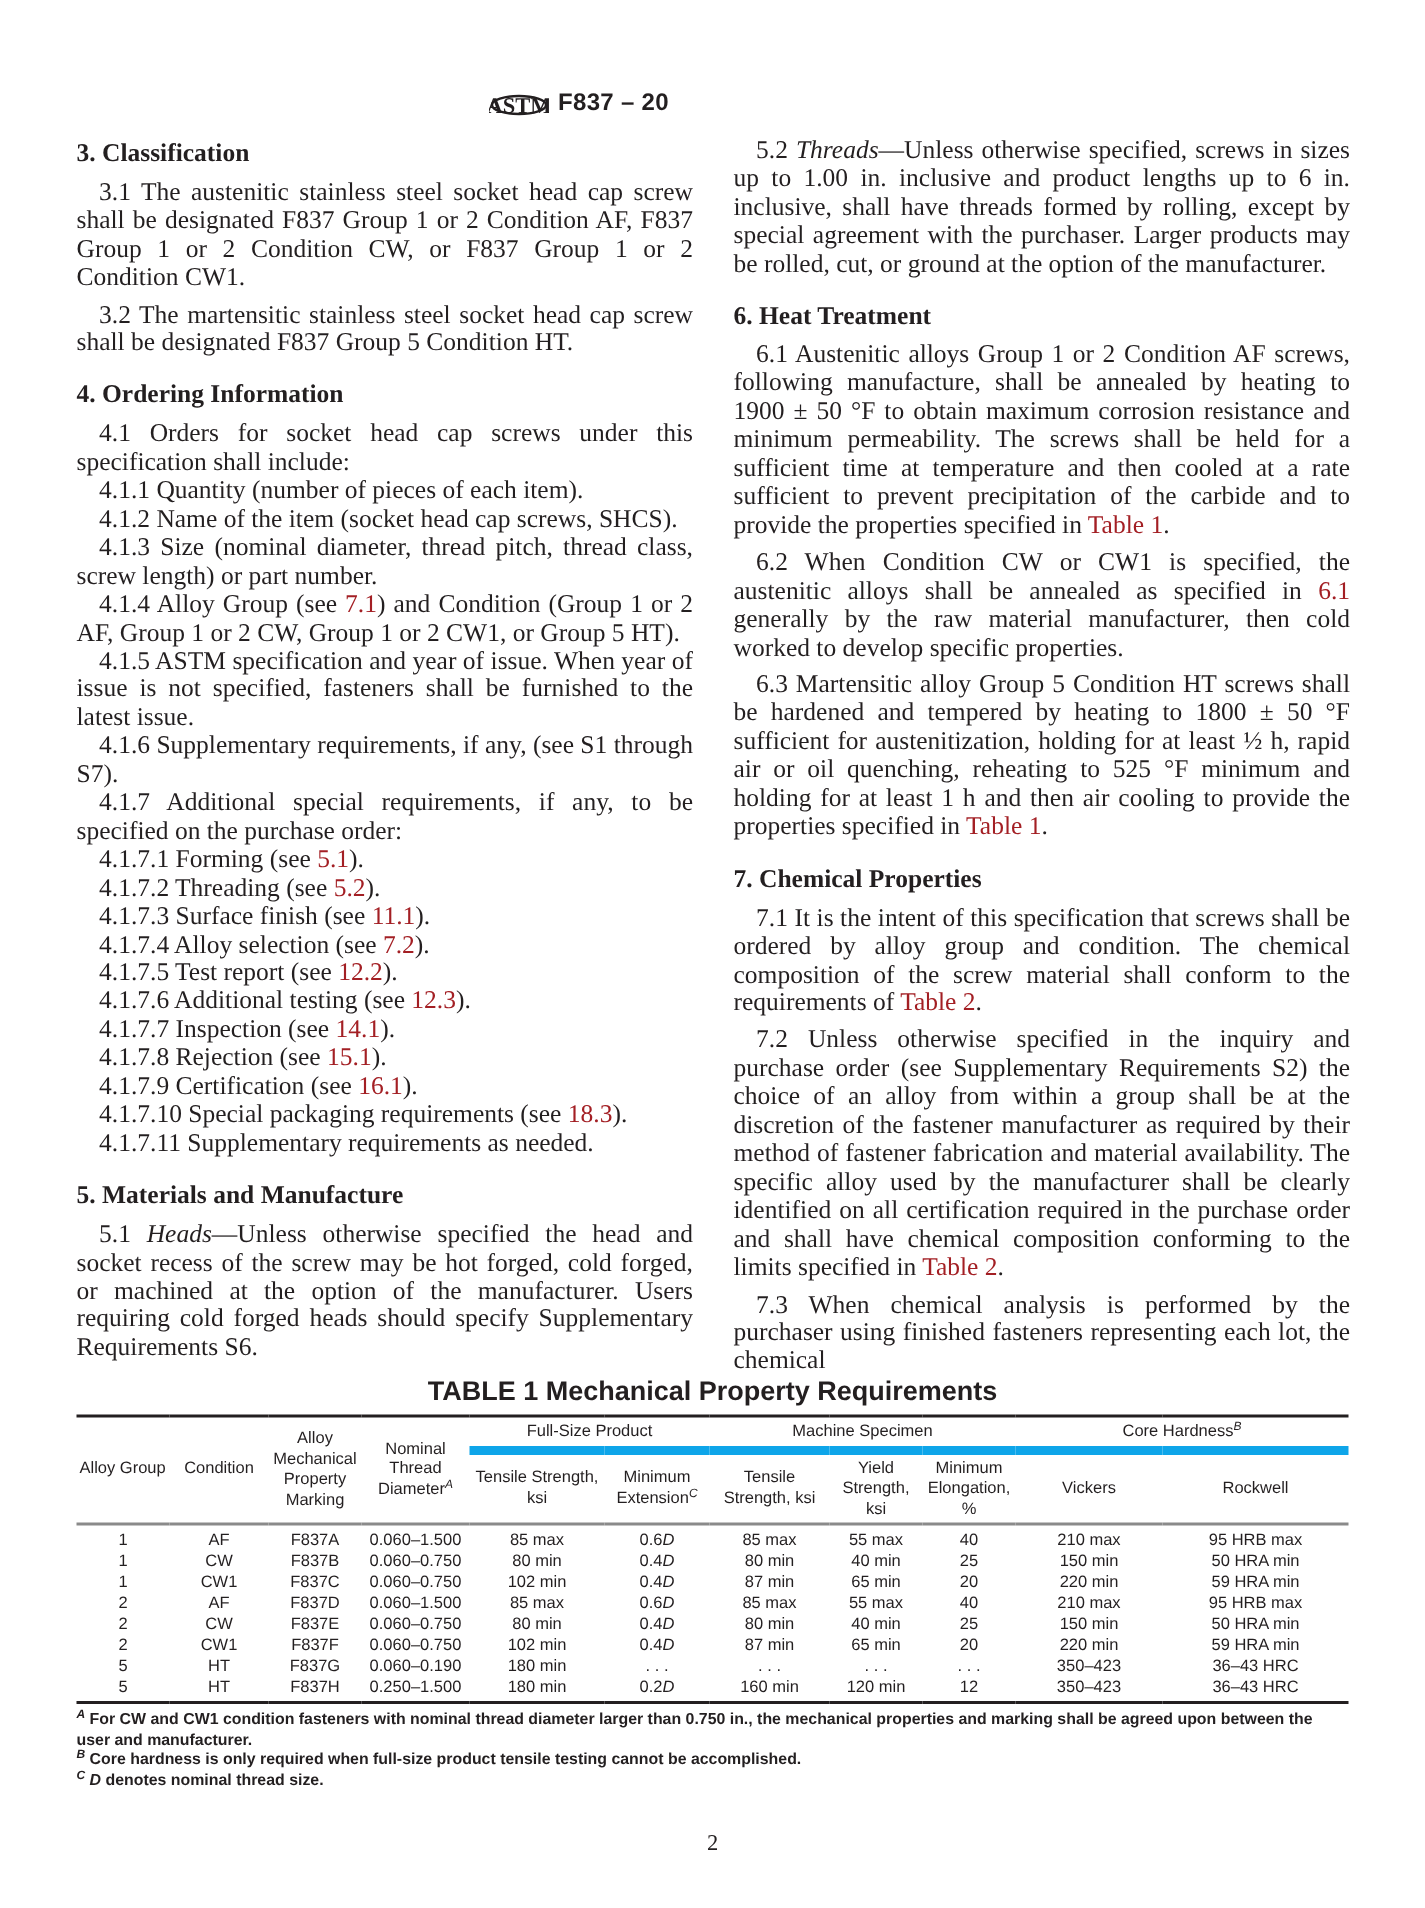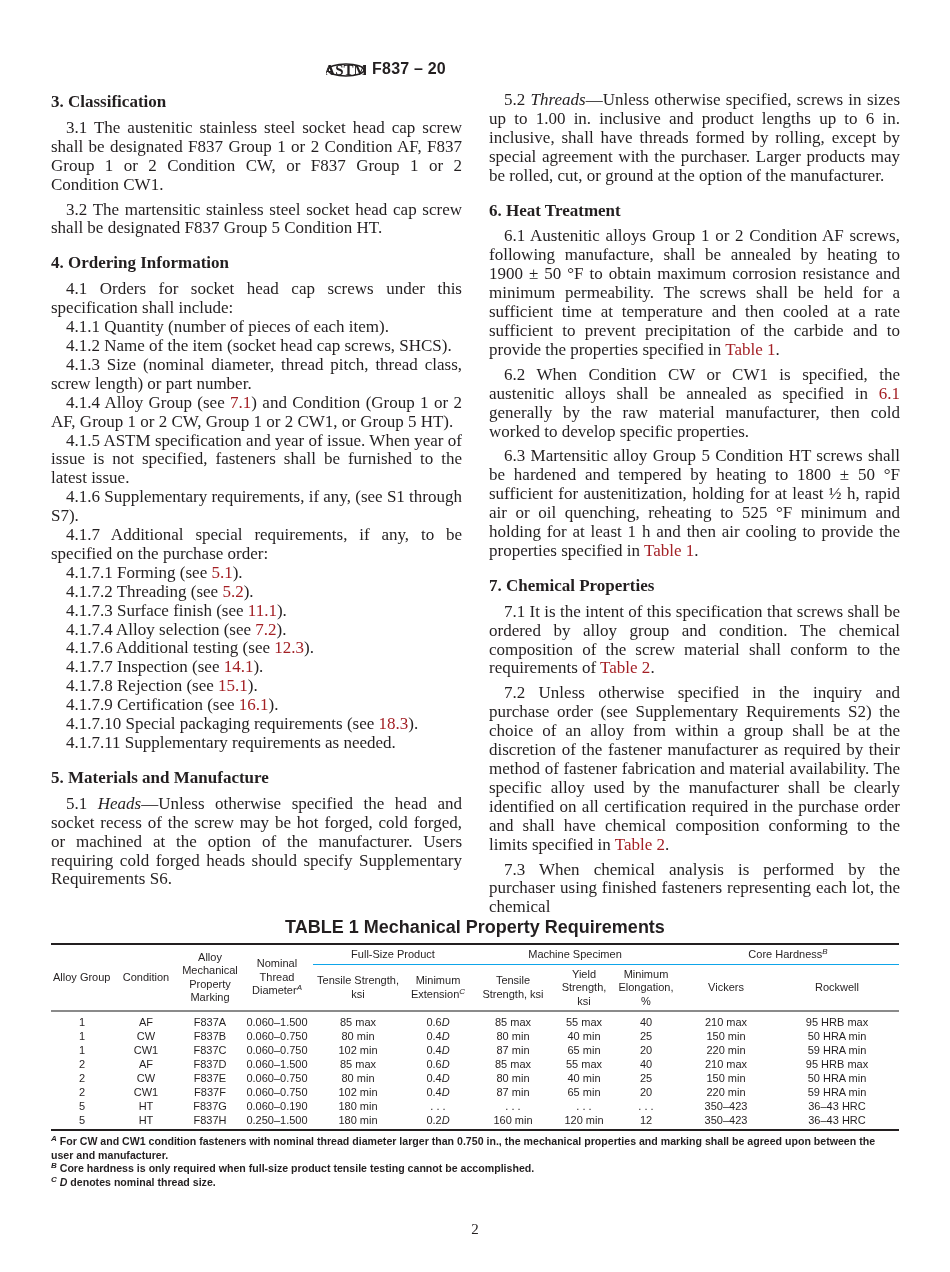--- a/index.html
+++ b/index.html
@@ -35,21 +35,21 @@
       position: absolute; left: 51px; top: 917px; width: 848px;
       font-family: "Liberation Sans", "DejaVu Sans", sans-serif;
       color: #231f20;
     }
     .table-title {
       text-align: center; font-weight: bold; font-size: 18px; margin-bottom: 5px;
     }
     table { width: 100%; border-collapse: collapse; font-size: 11px; }
     thead tr.top th { border-top: 2px solid #231f20; }
     th { font-weight: normal; text-align: center; vertical-align: middle; padding: 0 2px; line-height: 13.5px; }
-    th.grp { border-bottom: 1px solid #0ea5e9; padding: 3px 2px 2px 2px; }
+    th.grp { border-bottom: 6px solid #0ea5e9; padding: 3px 2px 2px 2px; }
     thead tr.bot th { border-bottom: 2px solid #8a8a8a; padding-bottom: 2px; padding-top: 3px; }
     thead th.span2 { border-bottom: 2px solid #8a8a8a; }
     td { text-align: center; padding: 0 2px; line-height: 14px; height: 14px; }
     tbody tr:first-child td { padding-top: 3px; }
     tbody tr:last-child td { border-bottom: 2px solid #231f20; padding-bottom: 2px; }
     sup { font-size: 8px; font-style: italic; vertical-align: 4px; line-height: 0; }
     .fn { font-size: 10.6px; line-height: 13.5px; margin-top: 4px; font-weight: bold; }
     .fn div { margin: 0; }
 
     .page-num {
@@ -82,20 +82,21 @@
   <p class="line">4.1.3  Size (nominal diameter, thread pitch, thread class, screw length) or part number.</p>
   <p class="line"><span>4.1.4  Alloy Group (see </span><span class="link">7.1</span><span>) and Condition (Group 1 or 2 AF, Group 1 or 2 CW, Group 1 or 2 CW1, or Group 5 HT).</span></p>
   <p class="line">4.1.5  ASTM specification and year of issue. When year of issue is not specified, fasteners shall be furnished to the latest issue.</p>
   <p class="line">4.1.6  Supplementary requirements, if any, (see S1 through S7).</p>
   <p class="line">4.1.7  Additional special requirements, if any, to be specified on the purchase order:</p>
   <div>
     <p class="hang"><span>4.1.7.1  Forming (see </span><span class="link">5.1</span><span>).</span></p>
     <p class="hang"><span>4.1.7.2  Threading (see </span><span class="link">5.2</span><span>).</span></p>
     <p class="hang"><span>4.1.7.3  Surface finish (see </span><span class="link">11.1</span><span>).</span></p>
     <p class="hang"><span>4.1.7.4  Alloy selection (see </span><span class="link">7.2</span><span>).</span></p>
+    <p class="hang"><span>4.1.7.5  Test report (see </span><span class="link">12.2</span><span>).</span></p>
     <p class="hang"><span>4.1.7.6  Additional testing (see </span><span class="link">12.3</span><span>).</span></p>
     <p class="hang"><span>4.1.7.7  Inspection (see </span><span class="link">14.1</span><span>).</span></p>
     <p class="hang"><span>4.1.7.8  Rejection (see </span><span class="link">15.1</span><span>).</span></p>
     <p class="hang"><span>4.1.7.9  Certification (see </span><span class="link">16.1</span><span>).</span></p>
     <p class="hang"><span>4.1.7.10  Special packaging requirements (see </span><span class="link">18.3</span><span>).</span></p>
     <p class="hang"><span>4.1.7.11  Supplementary requirements as needed.</span></p>
   </div>
 
   <div class="sec-title sec-gap">5.  Materials and Manufacture</div>
   <p><span>5.1  </span><em>Heads</em><span>—Unless otherwise specified the head and socket recess of the screw may be hot forged, cold forged, or machined at the option of the manufacturer. Users requiring cold forged heads should specify Supplementary Requirements S6.</span></p>

